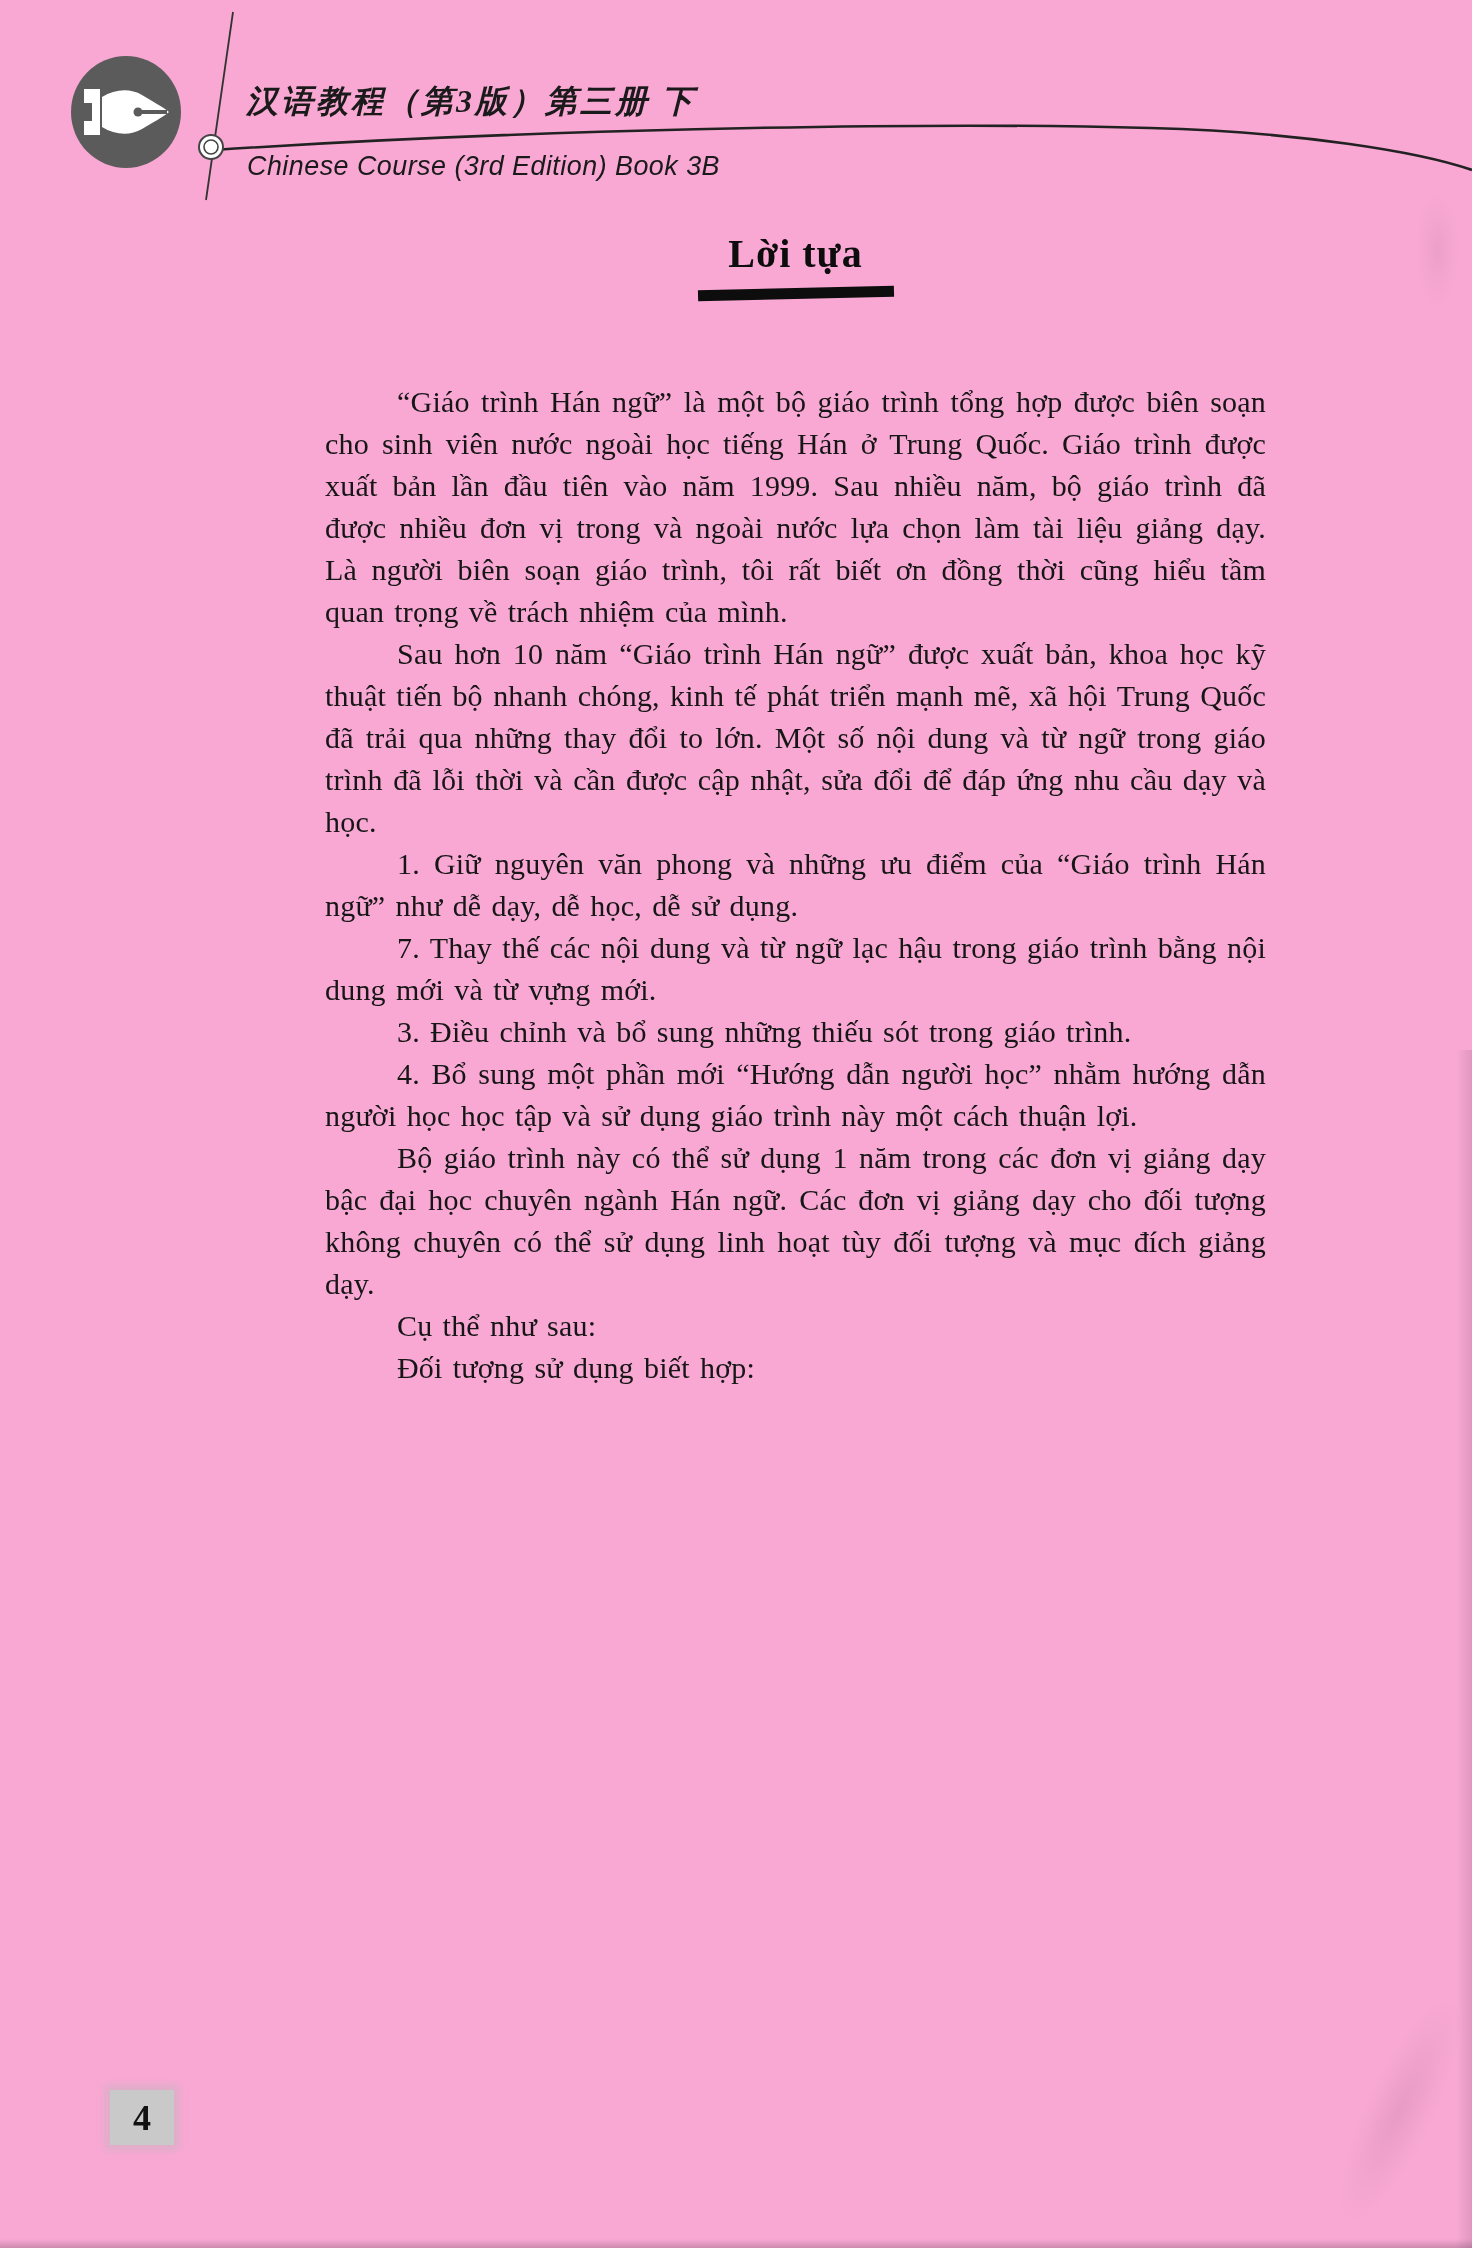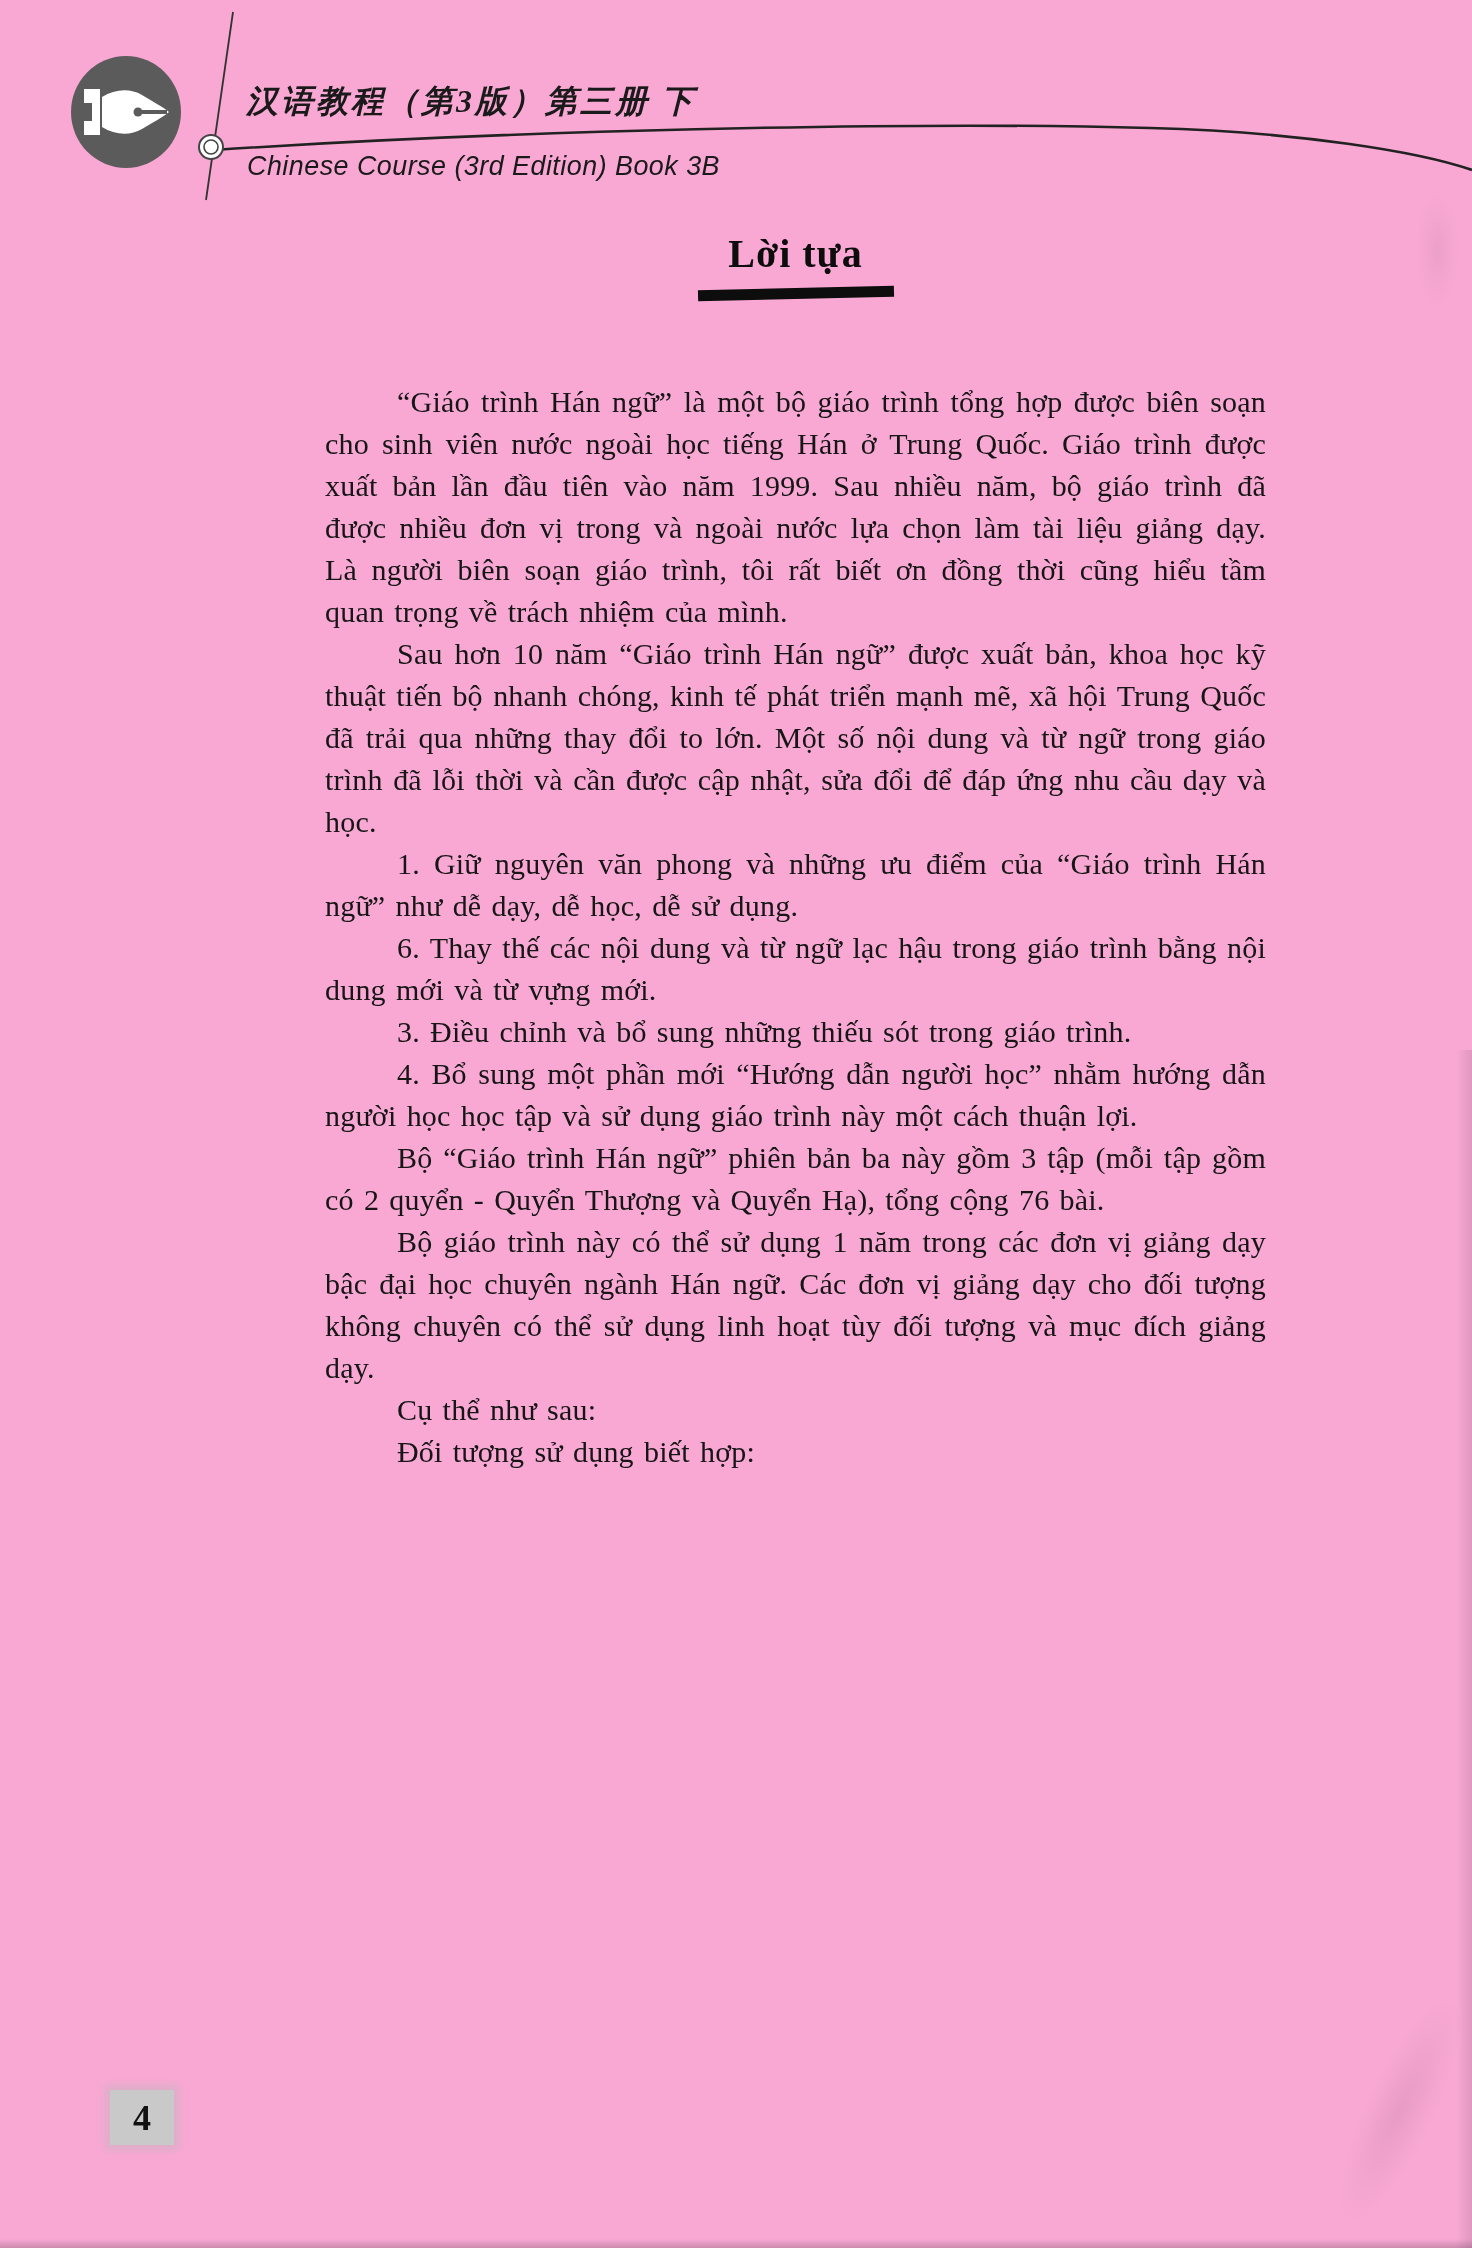--- a/index.html
+++ b/index.html
@@ -100,24 +100,23 @@
 
   <div class="heading-wrap">
     <h1 class="heading">Lời tựa</h1>
     <div class="heading-rule"></div>
   </div>
 
   <div class="body-text">
     <p>“Giáo trình Hán ngữ” là một bộ giáo trình tổng hợp được biên soạn cho sinh viên nước ngoài học tiếng Hán ở Trung Quốc. Giáo trình được xuất bản lần đầu tiên vào năm 1999. Sau nhiều năm, bộ giáo trình đã được nhiều đơn vị trong và ngoài nước lựa chọn làm tài liệu giảng dạy. Là người biên soạn giáo trình, tôi rất biết ơn đồng thời cũng hiểu tầm quan trọng về trách nhiệm của mình.</p>
     <p>Sau hơn 10 năm “Giáo trình Hán ngữ” được xuất bản, khoa học kỹ thuật tiến bộ nhanh chóng, kinh tế phát triển mạnh mẽ, xã hội Trung Quốc đã trải qua những thay đổi to lớn. Một số nội dung và từ ngữ trong giáo trình đã lỗi thời và cần được cập nhật, sửa đổi để đáp ứng nhu cầu dạy và học.</p>
     <p>1. Giữ nguyên văn phong và những ưu điểm của “Giáo trình Hán ngữ” như dễ dạy, dễ học, dễ sử dụng.</p>
-    <p>6. Thay thế các nội dung và từ ngữ lạc hậu trong giáo trình bằng nội dung mới và từ vựng mới.</p>
+    <p>7. Thay thế các nội dung và từ ngữ lạc hậu trong giáo trình bằng nội dung mới và từ vựng mới.</p>
     <p>3. Điều chỉnh và bổ sung những thiếu sót trong giáo trình.</p>
     <p>4. Bổ sung một phần mới “Hướng dẫn người học” nhằm hướng dẫn người học học tập và sử dụng giáo trình này một cách thuận lợi.</p>
-    <p>Bộ “Giáo trình Hán ngữ” phiên bản ba này gồm 3 tập (mỗi tập gồm có 2 quyển - Quyển Thượng và Quyển Hạ), tổng cộng 76 bài.</p>
     <p>Bộ giáo trình này có thể sử dụng 1 năm trong các đơn vị giảng dạy bậc đại học chuyên ngành Hán ngữ. Các đơn vị giảng dạy cho đối tượng không chuyên có thể sử dụng linh hoạt tùy đối tượng và mục đích giảng dạy.</p>
     <p>Cụ thể như sau:</p>
     <p>Đối tượng sử dụng biết hợp:</p>
   </div>
 
   <div class="page-num">4</div>
 
   <div class="smudge1"></div>
   <div class="smudge2"></div>
   <div class="edge-right"></div>

